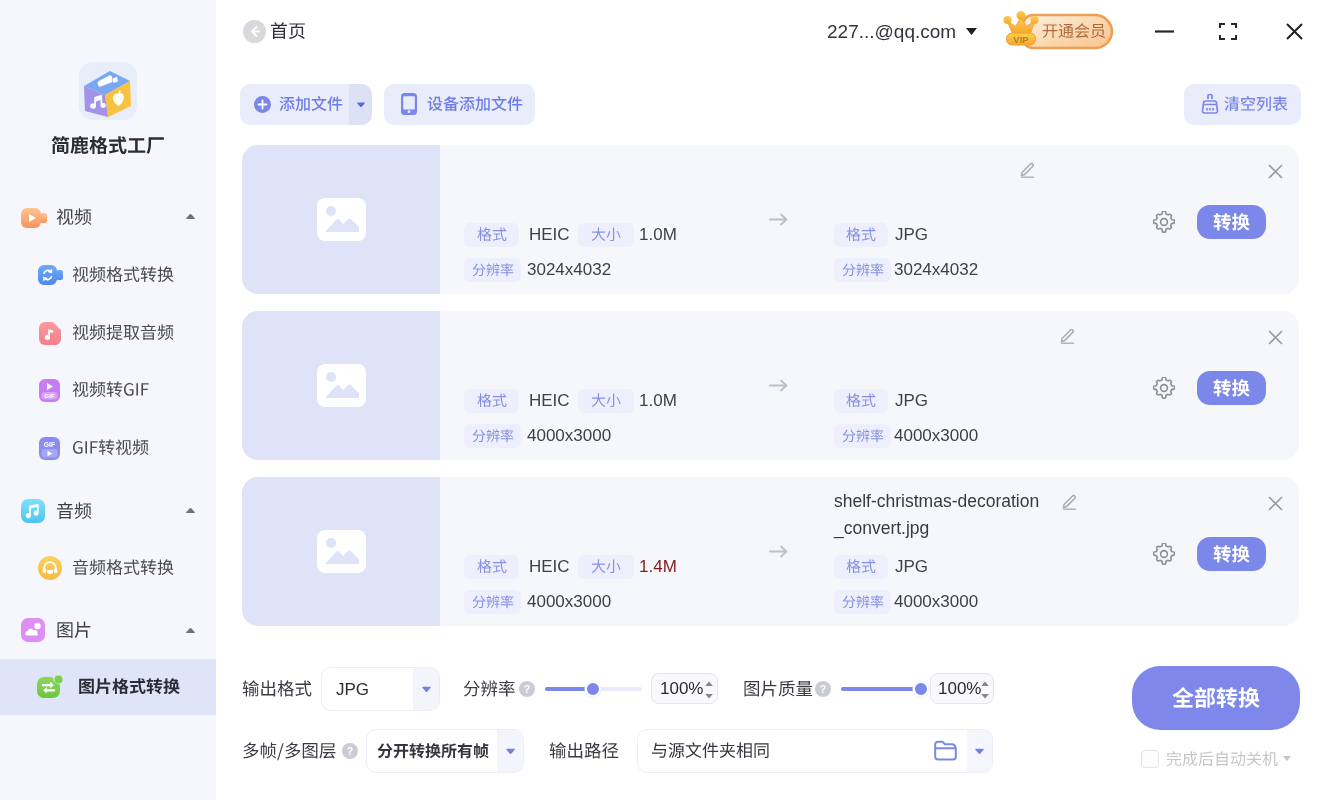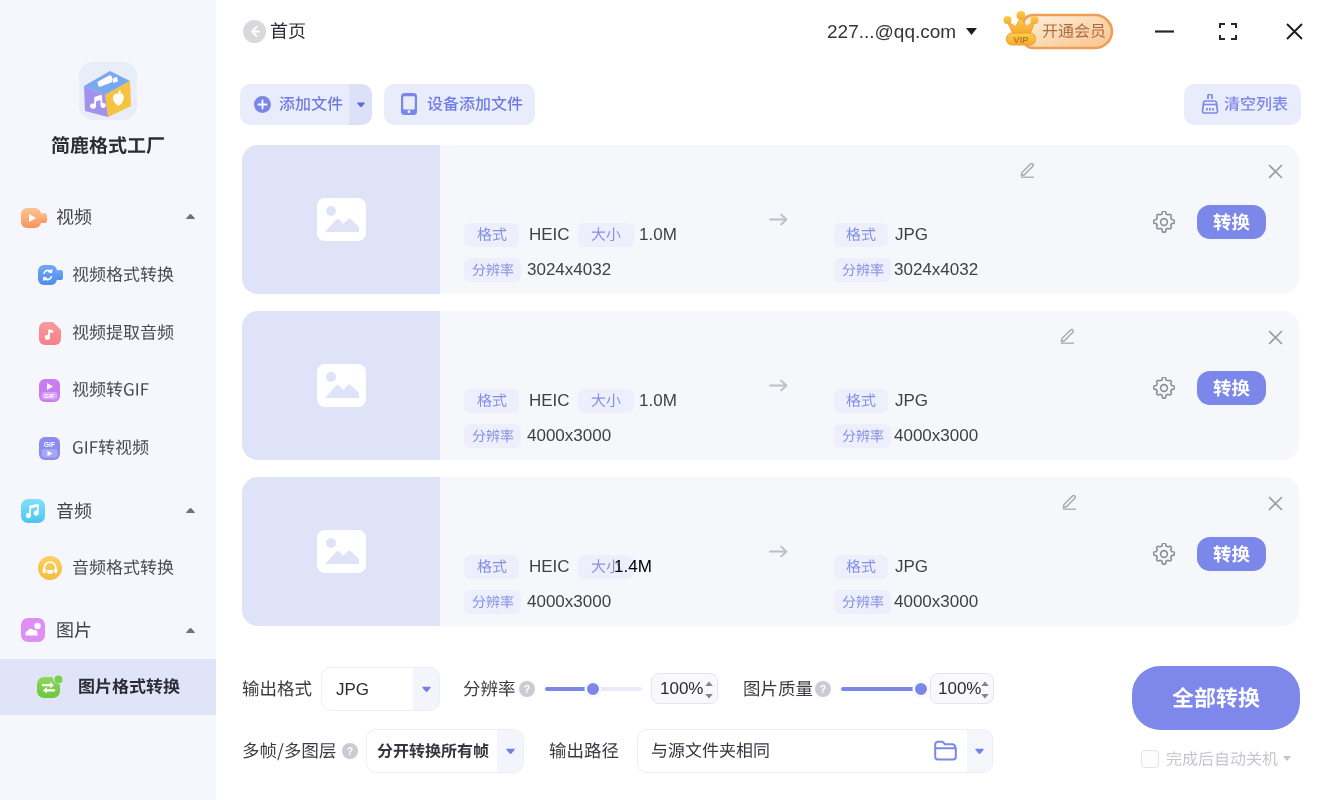--- a/index.html
+++ b/index.html
@@ -474,33 +474,34 @@
         <path fill="#8590e5" d="M8.6 2.9H11.9C11.5 3.8 10.8 4.7 10.1 5.5C9.4 4.7 8.8 3.9 8.4 3.2ZM3.0 0.3V3.5H0.8V4.6H2.9C2.4 6.6 1.4 9.0 0.4 10.3C0.6 10.5 0.9 11.0 1.0 11.3C1.8 10.3 2.5 8.6 3.0 6.9V14.1H4.1V6.5C4.6 7.2 5.1 8.0 5.3 8.4L6.0 7.6C5.7 7.2 4.5 5.7 4.1 5.2V4.6H5.8L5.4 4.9C5.7 5.1 6.1 5.4 6.3 5.6C6.8 5.2 7.3 4.7 7.8 4.1C8.2 4.8 8.7 5.5 9.4 6.2C8.1 7.2 6.6 8.1 5.1 8.5C5.3 8.8 5.6 9.2 5.8 9.5C6.1 9.3 6.5 9.2 6.9 9.0V14.1H8.0V13.5H12.2V14.1H13.3V8.9L13.9 9.1C14.1 8.8 14.4 8.4 14.7 8.2C13.2 7.7 11.9 7.0 10.9 6.2C11.9 5.1 12.8 3.8 13.3 2.2L12.6 1.9L12.4 1.9H9.2C9.4 1.5 9.6 1.0 9.8 0.6L8.7 0.3C8.1 1.8 7.2 3.3 6.0 4.4V3.5H4.1V0.3ZM8.0 12.5V9.6H12.2V12.5ZM7.7 8.6C8.5 8.1 9.4 7.6 10.1 6.9C10.9 7.5 11.7 8.1 12.7 8.6Z M25.6 1.0C26.4 1.6 27.3 2.4 27.8 2.9L28.6 2.2C28.1 1.7 27.2 0.9 26.4 0.4ZM23.5 0.4C23.5 1.3 23.5 2.2 23.5 3.1H15.8V4.2H23.6C24.0 9.8 25.3 14.1 27.7 14.1C28.9 14.1 29.3 13.4 29.5 10.7C29.2 10.6 28.8 10.4 28.5 10.1C28.4 12.1 28.2 13.0 27.8 13.0C26.3 13.0 25.2 9.3 24.8 4.2H29.2V3.1H24.7C24.7 2.2 24.7 1.3 24.7 0.4ZM15.9 12.5 16.2 13.7C18.2 13.2 20.9 12.6 23.5 12.0L23.4 11.0L20.2 11.7V7.5H23.0V6.4H16.4V7.5H19.1V11.9Z"></path>
       </svg>
     </div>
     <div class="abs" style="left:529px;top:556px;font-size:17px;line-height:22px;color:#3f3f49;">HEIC</div>
     <div class="abs" style="left:578px;top:555px;width:56px;height:24px;background:#edeffc;border-radius:6px;"></div>
     <div style="position:absolute;left:591.0px;top:559.4px;">
       <svg width="30.0" height="15" viewBox="0 0 30.0 15" style="overflow:visible">
         <path fill="#8590e5" d="M6.9 0.3C6.9 1.5 6.9 3.0 6.7 4.6H0.9V5.8H6.5C5.9 8.6 4.4 11.5 0.6 13.1C1.0 13.4 1.3 13.8 1.5 14.1C5.2 12.4 6.8 9.5 7.5 6.6C8.7 10.0 10.6 12.7 13.5 14.1C13.7 13.7 14.1 13.3 14.4 13.0C11.5 11.8 9.5 9.1 8.4 5.8H14.1V4.6H7.9C8.1 3.0 8.1 1.5 8.1 0.3Z M22.0 0.5V12.5C22.0 12.8 21.8 12.9 21.5 12.9C21.2 13.0 20.1 13.0 19.1 12.9C19.2 13.2 19.4 13.8 19.5 14.1C20.9 14.1 21.9 14.1 22.4 13.9C22.9 13.7 23.2 13.4 23.2 12.5V0.5ZM25.6 4.3C26.9 6.5 28.1 9.3 28.4 11.1L29.6 10.6C29.2 8.8 28.0 6.0 26.7 3.9ZM18.0 4.0C17.7 6.0 16.8 8.6 15.5 10.2C15.8 10.4 16.3 10.6 16.5 10.8C17.9 9.2 18.8 6.5 19.3 4.2Z"></path>
       </svg>
     </div>
-    <div class="abs" style="left:614px;top:556px;font-size:17px;line-height:22px;color:#000000;">1.4M</div>
+    <div class="abs" style="left:639px;top:556px;font-size:17px;line-height:22px;color:#7f1d1d;">1.4M</div>
     <div class="abs" style="left:464px;top:590px;width:57px;height:24px;background:#edeffc;border-radius:6px;"></div>
     <div style="position:absolute;left:471.5px;top:594.9px;">
       <svg width="42.0" height="14" viewBox="0 0 42.0 14" style="overflow:visible">
         <path fill="#8590e5" d="M9.4 0.5 8.5 0.9C9.5 3.0 11.1 5.3 12.6 6.5C12.8 6.3 13.2 5.9 13.5 5.7C12.0 4.6 10.3 2.4 9.4 0.5ZM4.5 0.6C3.7 2.7 2.3 4.6 0.6 5.9C0.9 6.0 1.3 6.5 1.5 6.7C1.9 6.4 2.3 6.0 2.6 5.6V6.6H5.3C5.0 9.0 4.2 11.2 0.9 12.3C1.1 12.5 1.4 12.9 1.6 13.2C5.1 11.9 6.0 9.4 6.4 6.6H10.2C10.1 10.1 9.9 11.5 9.5 11.8C9.4 12.0 9.2 12.0 8.9 12.0C8.6 12.0 7.7 12.0 6.8 11.9C7.0 12.2 7.1 12.7 7.2 13.0C8.1 13.0 8.9 13.0 9.4 13.0C9.9 13.0 10.2 12.9 10.5 12.5C11.0 12.0 11.1 10.4 11.4 6.1C11.4 5.9 11.4 5.6 11.4 5.6H2.7C3.9 4.3 4.9 2.7 5.7 0.9Z M19.8 3.1C19.8 4.5 19.6 6.3 19.2 7.4L20.0 7.7C20.5 6.5 20.6 4.6 20.6 3.2ZM21.3 0.4V5.6C21.3 8.2 21.1 10.6 18.8 12.4C19.0 12.6 19.3 12.9 19.4 13.1C21.9 11.1 22.2 8.5 22.2 5.6V0.4ZM15.2 3.4C15.5 4.2 15.7 5.2 15.7 5.8L16.5 5.6C16.5 5.0 16.3 4.0 16.0 3.3ZM23.2 3.4C23.4 4.2 23.6 5.2 23.7 5.8L24.5 5.6C24.4 5.0 24.2 4.0 23.9 3.3ZM15.9 0.6C16.2 1.1 16.4 1.7 16.6 2.1H14.7V3.0H19.1V2.1H17.7C17.5 1.6 17.1 0.9 16.8 0.4ZM14.8 8.4V9.3H16.4C16.4 10.4 16.0 11.6 14.8 12.5C15.0 12.6 15.3 13.0 15.4 13.2C16.9 12.1 17.3 10.6 17.4 9.3H19.1V8.4H17.4V6.7H19.2V5.8H18.1C18.3 5.1 18.6 4.2 18.8 3.4L17.9 3.2C17.8 4.0 17.5 5.1 17.3 5.8H14.6V6.7H16.5V8.4ZM24.0 0.6C24.2 1.0 24.5 1.6 24.7 2.1H22.7V3.0H27.2V2.1H25.7C25.5 1.6 25.2 0.9 24.8 0.3ZM22.7 8.8V9.7H24.5V13.2H25.5V9.7H27.3V8.8H25.5V6.8H27.4V5.9H26.1C26.4 5.2 26.7 4.2 26.9 3.4L26.0 3.2C25.9 4.0 25.6 5.1 25.3 5.9H22.5V6.8H24.5V8.8Z M39.6 3.0C39.1 3.6 38.2 4.4 37.6 4.8L38.4 5.3C39.0 4.9 39.8 4.2 40.5 3.6ZM28.8 7.3 29.3 8.2C30.2 7.7 31.4 7.1 32.5 6.5L32.3 5.7C31.0 6.3 29.7 7.0 28.8 7.3ZM29.2 3.7C29.9 4.1 30.9 4.8 31.3 5.3L32.1 4.7C31.6 4.2 30.7 3.5 29.9 3.1ZM37.5 6.3C38.4 6.9 39.6 7.8 40.2 8.3L41.0 7.7C40.4 7.1 39.2 6.3 38.2 5.8ZM28.7 9.2V10.2H34.4V13.2H35.6V10.2H41.3V9.2H35.6V8.1H34.4V9.2ZM34.1 0.4C34.3 0.8 34.6 1.2 34.7 1.5H29.0V2.5H34.1C33.7 3.2 33.2 3.8 33.1 3.9C32.8 4.2 32.6 4.3 32.4 4.4C32.5 4.6 32.7 5.1 32.7 5.3C32.9 5.2 33.2 5.1 34.9 5.0C34.2 5.7 33.6 6.2 33.3 6.5C32.8 6.8 32.5 7.1 32.2 7.2C32.3 7.4 32.4 7.9 32.5 8.1C32.7 7.9 33.2 7.9 36.9 7.5C37.1 7.8 37.2 8.0 37.3 8.3L38.1 7.9C37.8 7.2 37.1 6.2 36.5 5.5L35.7 5.8C36.0 6.1 36.2 6.4 36.4 6.7L33.9 6.9C35.2 6.0 36.4 4.7 37.5 3.4L36.7 2.9C36.4 3.3 36.0 3.7 35.7 4.1L33.9 4.2C34.4 3.7 34.8 3.1 35.2 2.5H41.2V1.5H36.0C35.8 1.1 35.4 0.6 35.1 0.2Z"></path>
       </svg>
     </div>
     <div class="abs" style="left:527px;top:591px;font-size:17px;line-height:22px;color:#3f3f49;">4000x3000</div>
     <div class="abs" style="left:769px;top:545px;">
       <svg width="19" height="13" viewBox="0 0 19 13" fill="none" stroke="#bcc0cb" stroke-width="1.8" stroke-linecap="round" stroke-linejoin="round">
         <path d="M1 6.5 H17 M12 1.5 L17.5 6.5 L12 11.5"></path>
       </svg>
     </div>
+    <div class="abs" style="left:834px;top:488px;width:260px;font-size:17.5px;line-height:27px;color:#3a3a44;">shelf-christmas-decoration<br>_convert.jpg</div>
     <div class="abs" style="left:1061px;top:494px;">
       <svg width="17" height="16" viewBox="0 0 17 16">
         <g stroke="#a9a9b2" stroke-width="1.5" fill="none">
 <path d="M3 10.5 L11.5 2 a1.6 1.6 0 0 1 2.3 0 l0 0 a1.6 1.6 0 0 1 0 2.3 L5.3 12.8 L2.5 13.5 z"></path>
 <path d="M2 15.2 H15" stroke-width="1.3"></path>
         </g>
       </svg>
     </div>
     <div class="abs" style="left:834px;top:555px;width:54px;height:24px;background:#edeffc;border-radius:6px;"></div>
     <div style="position:absolute;left:846.0px;top:559.4px;">

